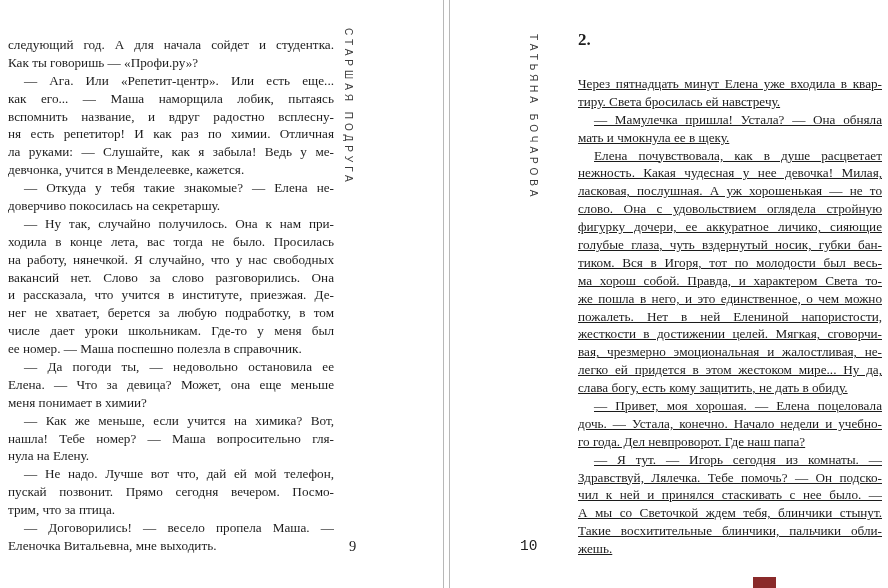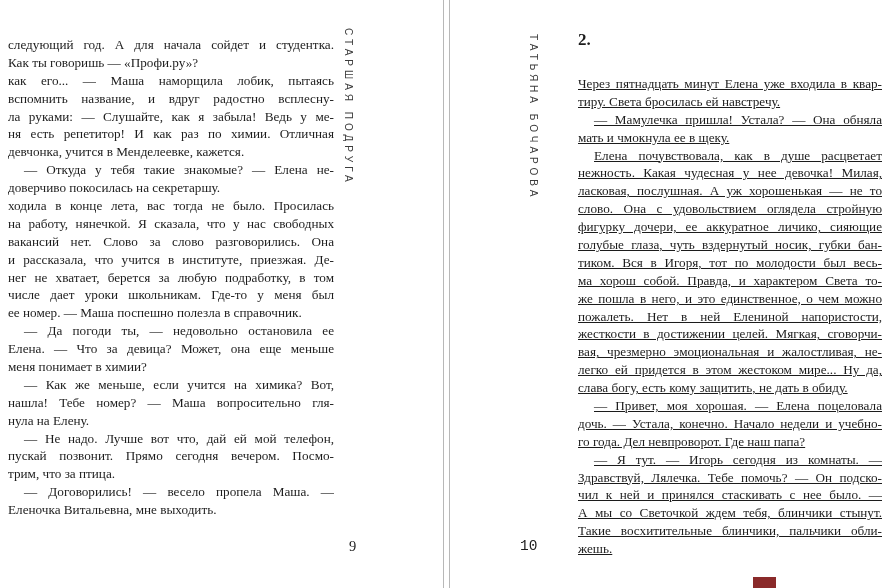--- a/index.html
+++ b/index.html
@@ -89,29 +89,31 @@
 </head>
 <body>
 
 <div class="spread">
 
   <div>
     <div class="vtitle v-left">СТАРШАЯ ПОДРУГА</div>
     <div class="textcol left-col" id="left-text">
         <div class="line">следующий год. А для начала сойдет и студентка.</div>
         <div class="line end">Как ты говоришь — «Профи.ру»?</div>
+        <div class="line ind">— Ага. Или «Репетит-центр». Или есть еще...</div>
         <div class="line">как его... — Маша наморщила лобик, пытаясь</div>
         <div class="line">вспомнить название, и вдруг радостно всплесну-</div>
+        <div class="line">ня есть репетитор! И как раз по химии. Отличная</div>
         <div class="line">ла руками: — Слушайте, как я забыла! Ведь у ме-</div>
-        <div class="line">ня есть репетитор! И как раз по химии. Отличная</div>
         <div class="line end">девчонка, учится в Менделеевке, кажется.</div>
         <div class="line ind">— Откуда у тебя такие знакомые? — Елена не-</div>
         <div class="line end">доверчиво покосилась на секретаршу.</div>
+        <div class="line ind">— Ну так, случайно получилось. Она к нам при-</div>
         <div class="line">ходила в конце лета, вас тогда не было. Просилась</div>
-        <div class="line">на работу, нянечкой. Я сказала, что у нас свободных</div>
+        <div class="line">на работу, нянечкой. Я случайно, что у нас свободных</div>
         <div class="line">вакансий нет. Слово за слово разговорились. Она</div>
         <div class="line">и рассказала, что учится в институте, приезжая. Де-</div>
         <div class="line">нег не хватает, берется за любую подработку, в том</div>
         <div class="line">числе дает уроки школьникам. Где-то у меня был</div>
         <div class="line end">ее номер. — Маша поспешно полезла в справочник.</div>
         <div class="line ind">— Да погоди ты, — недовольно остановила ее</div>
         <div class="line">Елена. — Что за девица? Может, она еще меньше</div>
         <div class="line end">меня понимает в химии?</div>
         <div class="line ind">— Как же меньше, если учится на химика? Вот,</div>
         <div class="line">нашла! Тебе номер? — Маша вопросительно гля-</div>

